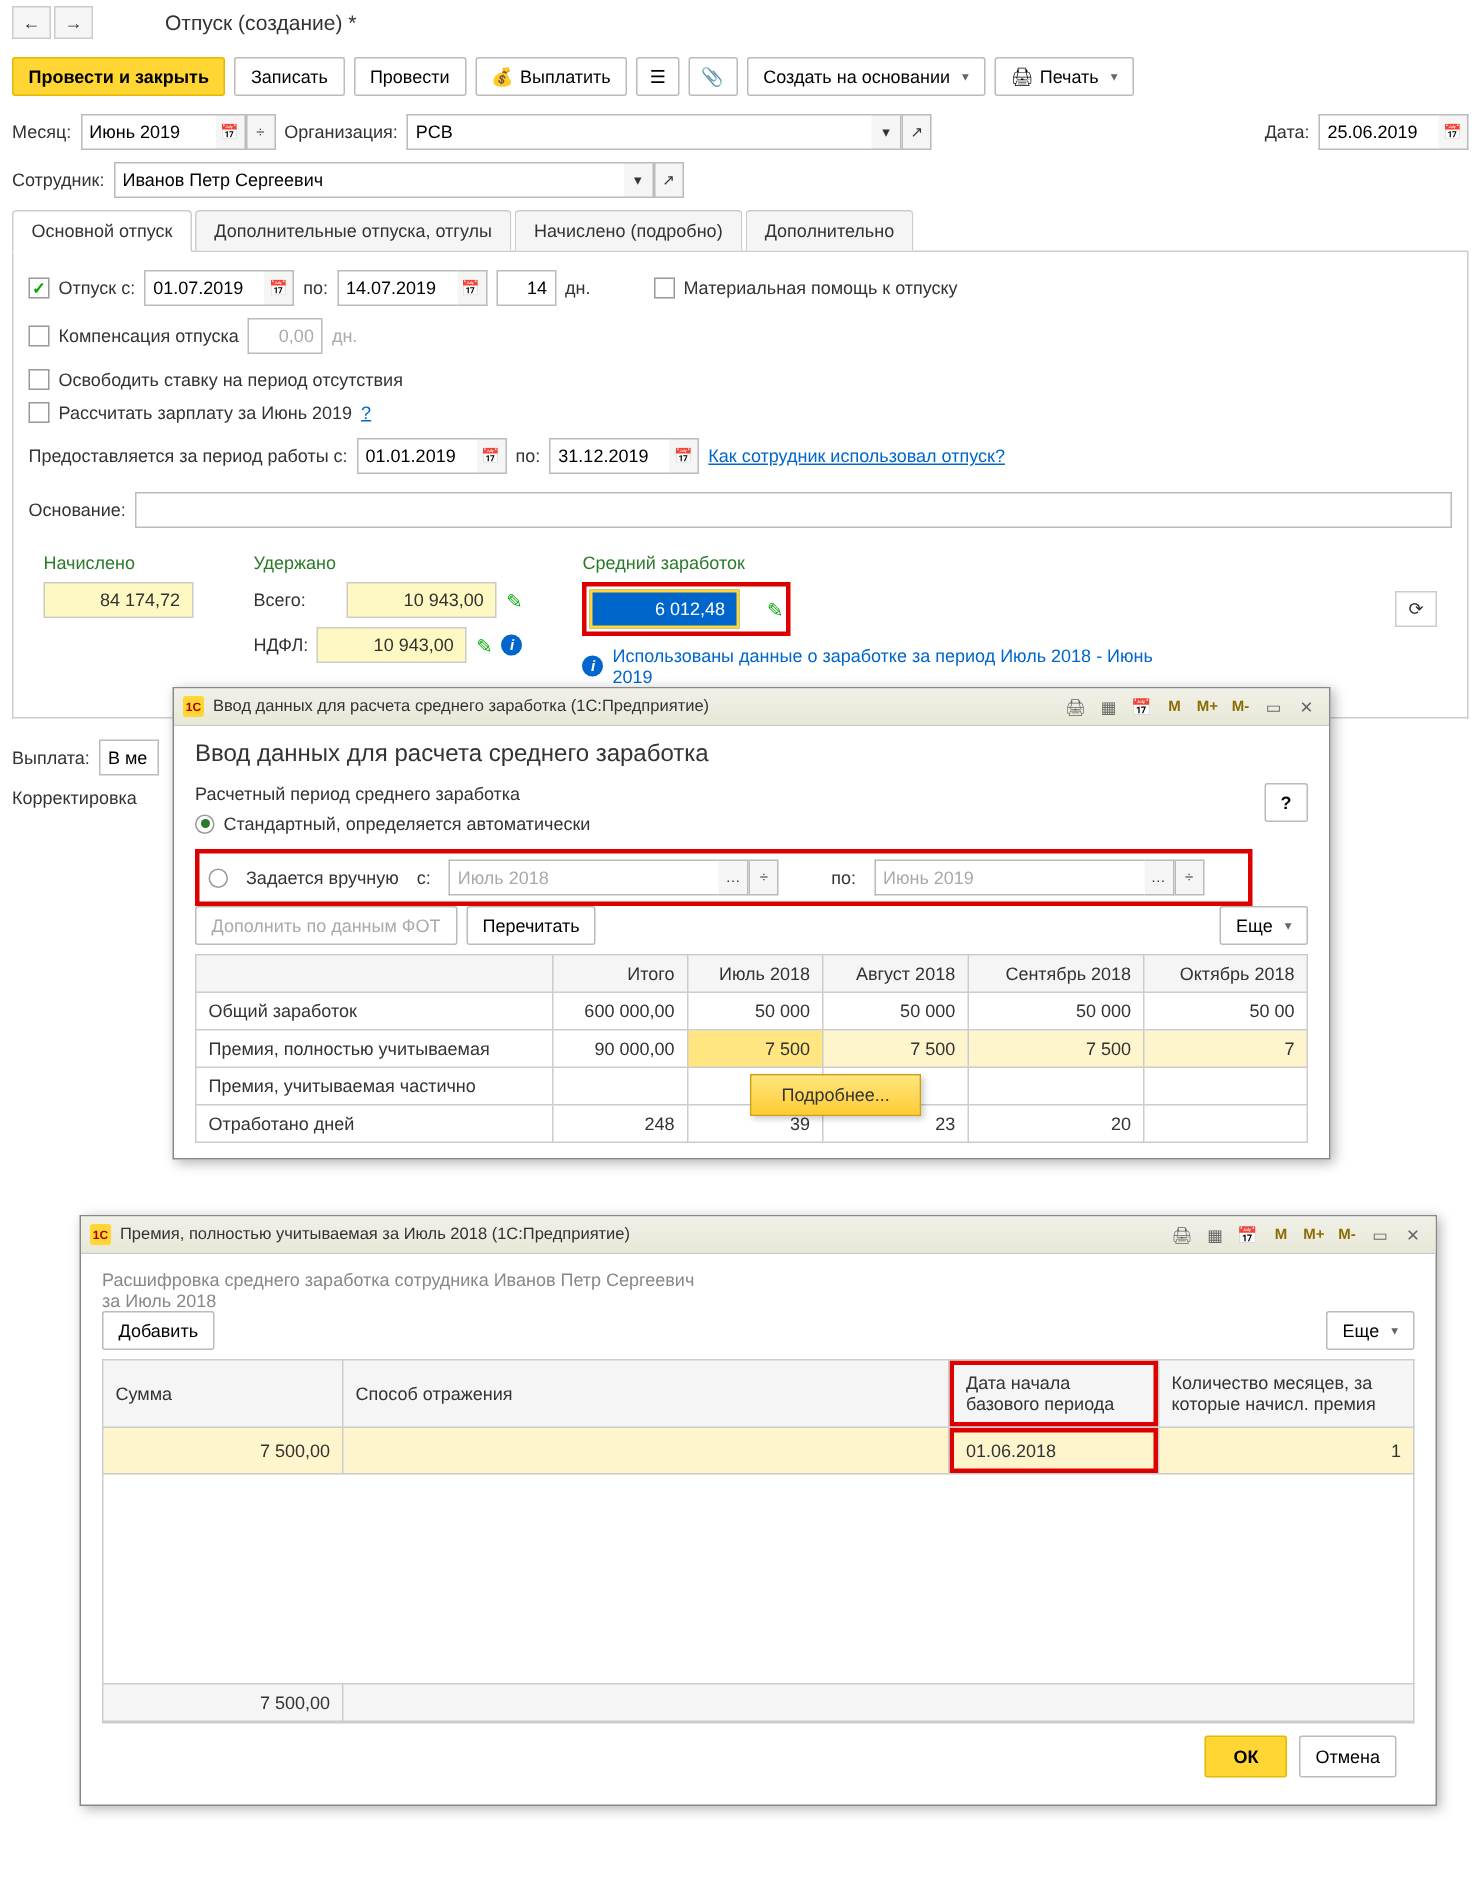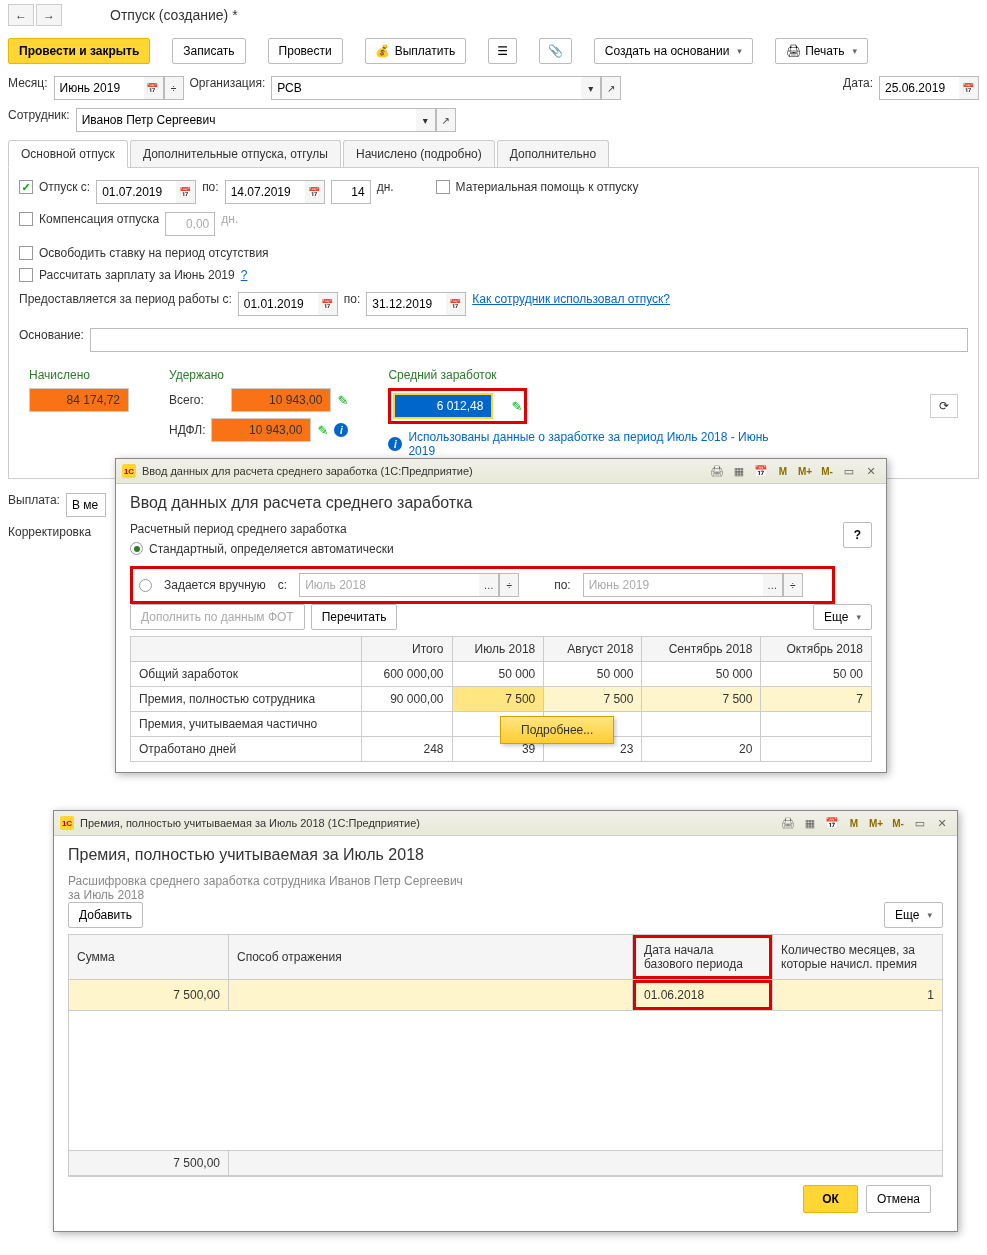--- a/index.html
+++ b/index.html
@@ -1,45 +1,45 @@
 <!DOCTYPE html>
 <html><head>
 <meta charset="utf-8">
 <style>
 * { box-sizing: border-box; margin: 0; padding: 0; }
 body { font-family: Arial, sans-serif; font-size: 12px; background: #fff; color: #333; width: 987px; }
 .nav-row { padding: 4px 8px; display: flex; align-items: center; gap: 8px; }
 .nav-arrows { display: flex; gap: 2px; }
 .nav-btn { width: 26px; height: 22px; border: 1px solid #ccc; background: #f5f5f5; display: flex; align-items: center; justify-content: center; cursor: pointer; }
 .title { font-size: 14px; margin-left: 40px; }
-.toolbar { padding: 8px; display: flex; gap: 22px; align-items: center; flex-wrap: wrap; }
+.toolbar { padding: 8px; display: flex; gap: 6px; align-items: center; flex-wrap: wrap; }
 .btn { border: 1px solid #bbb; background: #fff; padding: 5px 10px; cursor: pointer; border-radius: 2px; font-size: 12px; display: inline-flex; align-items: center; gap: 4px; }
 .btn-yellow { background: #ffd633; border-color: #e6b800; font-weight: bold; }
 .btn-icon { padding: 5px 8px; }
 .dropdown-arrow::after { content: '▾'; margin-left: 4px; font-size: 9px; color: #666; }
-.form-row { padding: 4px 8px; display: flex; align-items: flex-start; gap: 6px; flex-wrap: wrap; }
+.form-row { padding: 4px 8px; display: flex; align-items: center; gap: 6px; flex-wrap: wrap; }
 .label { color: #333; }
 .input { border: 1px solid #bbb; padding: 3px 5px; background: #fff; height: 24px; font-size: 12px; }
 .input-group { display: flex; align-items: stretch; }
 .input-group .input { border-right: none; }
 .input-group .mini-btn { border: 1px solid #bbb; background: #f5f5f5; width: 20px; display: flex; align-items: center; justify-content: center; cursor: pointer; font-size: 10px; border-left: none; }
 .input-group .mini-btn + .mini-btn { border-left: 1px solid #bbb; }
 .tabs { display: flex; border-bottom: 1px solid #ccc; margin: 4px 8px 0; }
 .tab { padding: 6px 12px; border: 1px solid #ccc; border-bottom: none; background: #f5f5f5; margin-right: 2px; cursor: pointer; border-radius: 3px 3px 0 0; }
 .tab.active { background: #fff; border-bottom: 1px solid #fff; margin-bottom: -1px; }
 .tab-content { padding: 10px; border: 1px solid #ccc; border-top: none; margin: 0 8px; }
 .checkbox { width: 14px; height: 14px; border: 1px solid #999; display: inline-flex; align-items: center; justify-content: center; background: #fff; cursor: pointer; }
 .checkbox.checked::after { content: '✓'; color: #0a0; font-size: 11px; font-weight: bold; }
 .link { color: #06c; text-decoration: underline; cursor: pointer; }
 .green { color: #2a7a2a; }
 .blue { color: #06c; }
 .totals { display: flex; gap: 40px; padding: 10px; align-items: flex-start; }
 .total-block { display: flex; flex-direction: column; gap: 6px; }
 .total-row { display: flex; align-items: center; gap: 6px; }
-.total-val { border: 1px solid #ccc; padding: 4px 8px; min-width: 100px; text-align: right; background: #f97316; }
+.total-val { border: 1px solid #ccc; padding: 4px 8px; min-width: 100px; text-align: right; background: #fef9c3; }
 .highlight-box { border: 3px solid #d00; padding: 2px; }
 .pencil-icon { color: #0a0; cursor: pointer; font-size: 13px; }
 .info-icon { width: 14px; height: 14px; border-radius: 50%; background: #06c; color: #fff; display: inline-flex; align-items: center; justify-content: center; font-size: 10px; font-weight: bold; font-style: italic; }
 .refresh-btn { border: 1px solid #ccc; padding: 4px 8px; background: #fff; cursor: pointer; margin-left: auto; }
 
 .modal { position: absolute; background: #fff; border: 1px solid #888; box-shadow: 2px 2px 8px rgba(0,0,0,0.3); }
 .modal-header { background: linear-gradient(#f0f0e8, #e8e8d8); border-bottom: 1px solid #ccc; padding: 4px 6px; display: flex; align-items: center; gap: 6px; font-size: 11px; }
 .modal-header .hdr-icons { margin-left: auto; display: flex; gap: 4px; align-items: center; }
 .hdr-icon { width: 18px; height: 16px; display: flex; align-items: center; justify-content: center; cursor: pointer; font-size: 11px; color: #666; }
 .hdr-icon.m { font-weight: bold; color: #8a6d00; font-size: 10px; }
@@ -285,21 +285,21 @@
         </tr>
         <tr>
           <td>Общий заработок</td>
           <td class="num">600 000,00</td>
           <td class="num">50 000</td>
           <td class="num">50 000</td>
           <td class="num">50 000</td>
           <td class="num">50 00</td>
         </tr>
         <tr>
-          <td>Премия, полностью сотрудника</td>
+          <td>Премия, полностью учитываемая</td>
           <td class="num">90 000,00</td>
           <td class="num yellow-cell">7 500</td>
           <td class="num yellow-light">7 500</td>
           <td class="num yellow-light">7 500</td>
           <td class="num yellow-light">7</td>
         </tr>
         <tr>
           <td>Премия, учитываемая частично</td>
           <td class="num"></td>
           <td class="num"></td>
@@ -331,21 +331,20 @@
       <span class="hdr-icon">▦</span>
       <span class="hdr-icon">📅</span>
       <span class="hdr-icon m">M</span>
       <span class="hdr-icon m">M+</span>
       <span class="hdr-icon m">M-</span>
       <span class="hdr-icon">▭</span>
       <span class="hdr-icon">✕</span>
     </div>
   </div>
   <div class="modal-body">
-    <div class="modal-title">Премия, полностью учитываемая за Июль 2018</div>
     <div style="color:#888;max-width:400px">Расшифровка среднего заработка сотрудника Иванов Петр Сергеевич за Июль 2018</div>
     <div style="display:flex;gap:6px;margin-bottom:6px">
       <button class="btn">Добавить</button>
       <button class="btn dropdown-arrow" style="margin-left:auto">
           <span>Еще</span>
         </button>
     </div>
     <table class="table">
       <tbody>
           <tr>

